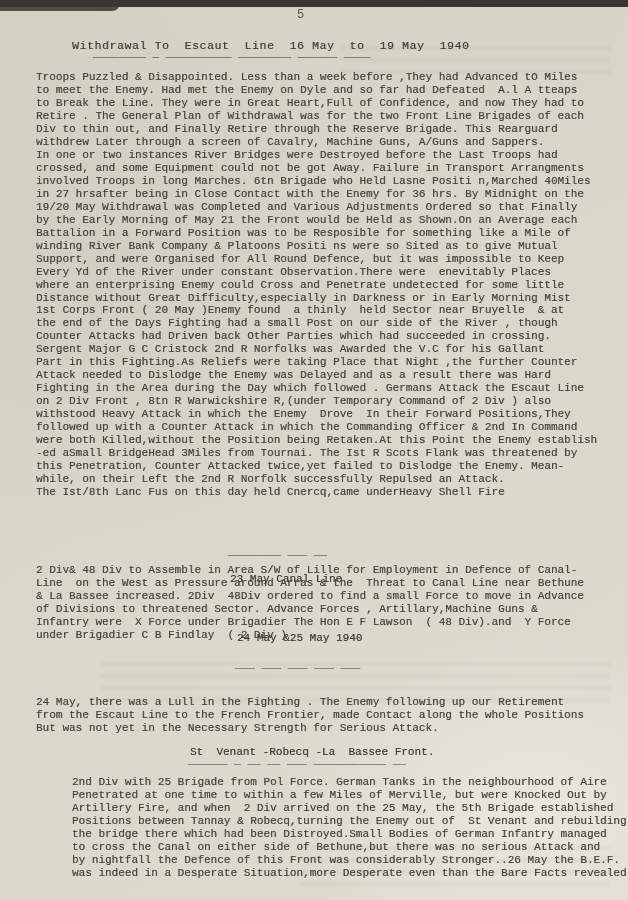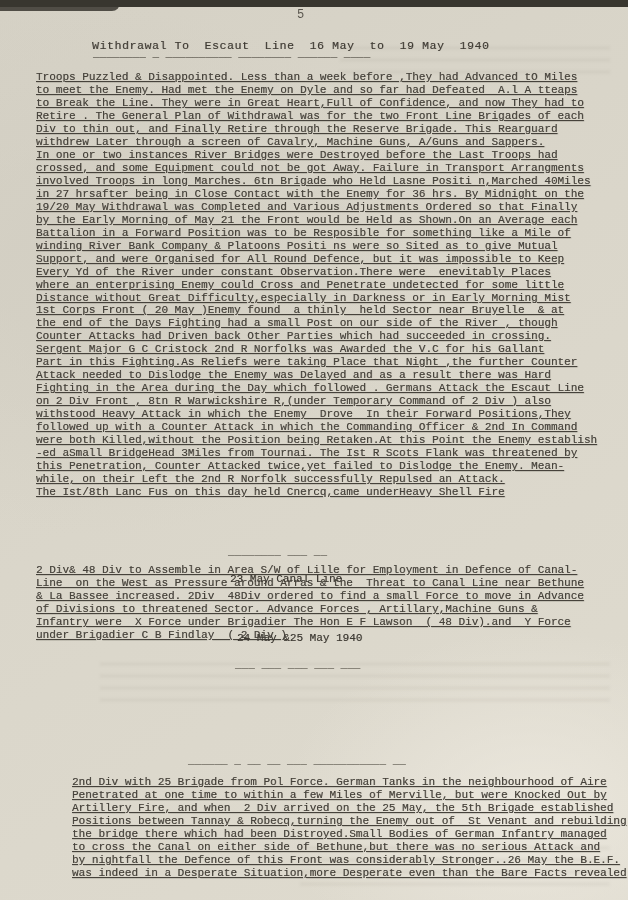--- a/index.html
+++ b/index.html
@@ -35,21 +35,21 @@
     opacity: .85;
   }
   .page-number {
     position: absolute;
     top: 8px; left: 297px;
     font-size: 12px;
     color: #5a564e;
   }
   .doc-title {
     position: absolute;
-    top: 39px; left: 92px;
+    top: 39px; left: 72px;
     font-size: 11.5px;
     letter-spacing: .6px;
     white-space: pre;
     color: #403c35;
     text-shadow: .4px .4px .6px rgba(64,60,53,.45);
   }
   .title-underline {
     position: absolute;
     top: 51px; left: 93px;
     font-size: 11px;
@@ -59,21 +59,20 @@
     opacity: .8;
   }
   .para {
     position: absolute;
     left: 36px;
     width: 575px;
     font-size: 11px;
     line-height: 13px;
     white-space: pre-wrap;
     text-shadow: .35px .35px .55px rgba(70,65,58,.5);
-    text-decoration: underline;
   }
   .para-overview    { top: 71px;  }
   .para-first-corps { top: 304px; }
   .para-canal       { top: 564px; }
   .para-lull        { top: 696px; }
   .para-st-venant   { top: 776px; margin-left: 36px; }
   .subheading {
     position: absolute;
     font-size: 11px;
     white-space: pre;
@@ -167,21 +166,25 @@
   <div class="para para-canal">2 Div&amp; 48 Div to Assemble in Area S/W of Lille for Employment in Defence of Canal-
 Line  on the West as Pressure around Arras &amp; the  Threat to Canal Line near Bethune
 &amp; La Bassee increased. 2Div  48Div ordered to find a small Force to move in Advance
 of Divisions to threatened Sector. Advance Forces , Artillary,Machine Guns &amp;
 Infantry were  X Force under Brigadier The Hon E F Lawson  ( 48 Div).and  Y Force
 under Brigadier C B Findlay  ( 2 Div )</div>
 
   <div class="subheading h-may2425">24 May &amp;25 May 1940</div>
   <div class="subheading-underline u-may2425">——— ——— ——— ——— ———</div>
 
+  <div class="para para-lull">24 May, there was a Lull in the Fighting . The Enemy following up our Retirement
+from the Escaut Line to the French Frontier, made Contact along the whole Positions
+But was not yet in the Necessary Strength for Serious Attack.</div>
 
+  <div class="subheading h-stvenant">St  Venant -Robecq -La  Bassee Front.</div>
   <div class="subheading-underline u-stvenant">—————— — —— —— ——— ——————————— ——</div>
 
   <div class="para para-st-venant">2nd Div with 25 Brigade from Pol Force. German Tanks in the neighbourhood of Aire
 Penetrated at one time to within a few Miles of Merville, but were Knocked Out by
 Artillery Fire, and when  2 Div arrived on the 25 May, the 5th Brigade established
 Positions between Tannay &amp; Robecq,turning the Enemy out of  St Venant and rebuilding
 the bridge there which had been Distroyed.Small Bodies of German Infantry managed
 to cross the Canal on either side of Bethune,but there was no serious Attack and
 by nightfall the Defence of this Front was considerably Stronger..26 May the B.E.F.
 was indeed in a Desperate Situation,more Desperate even than the Bare Facts revealed</div>

